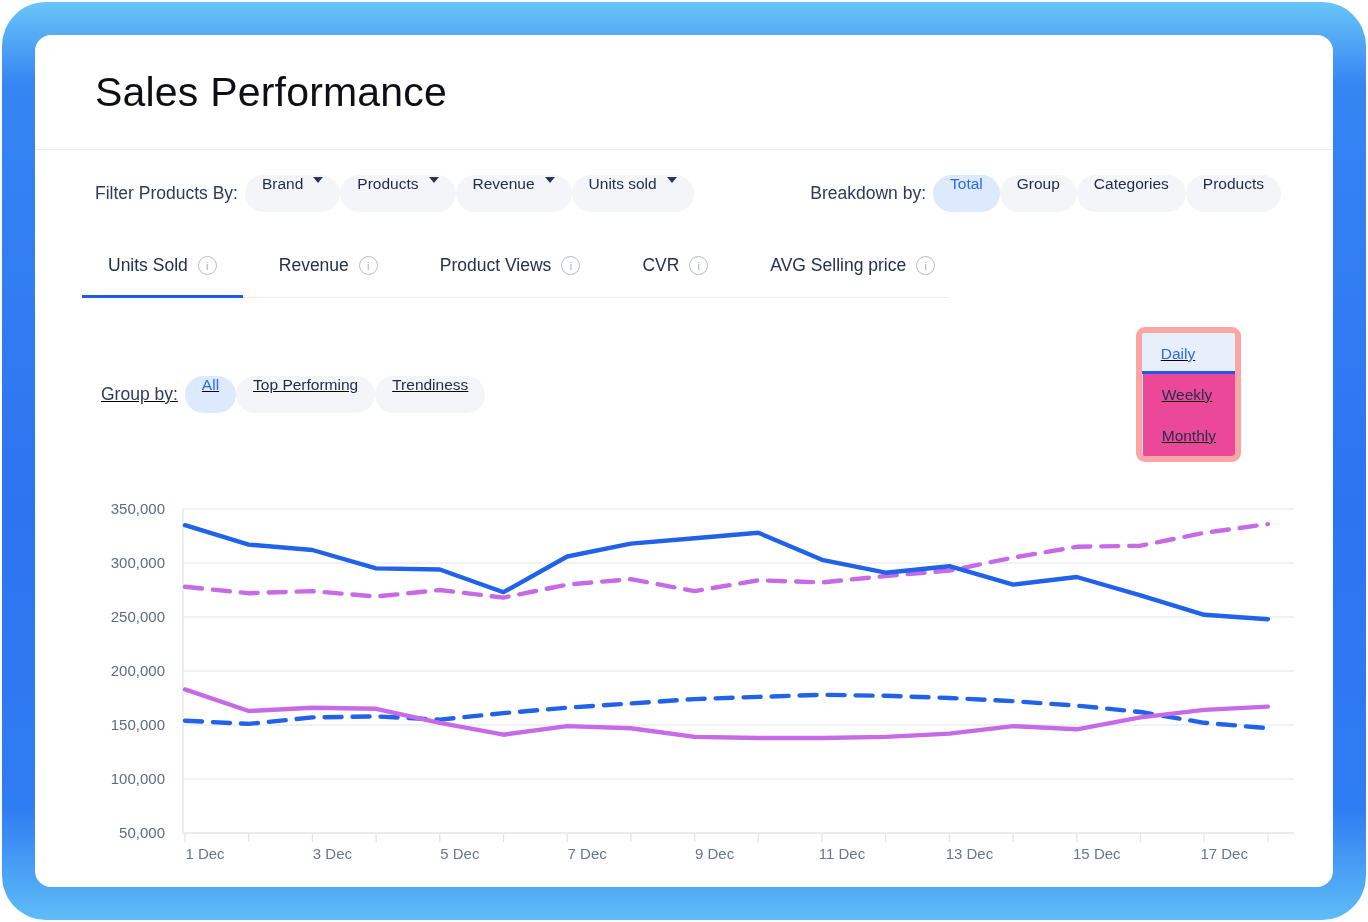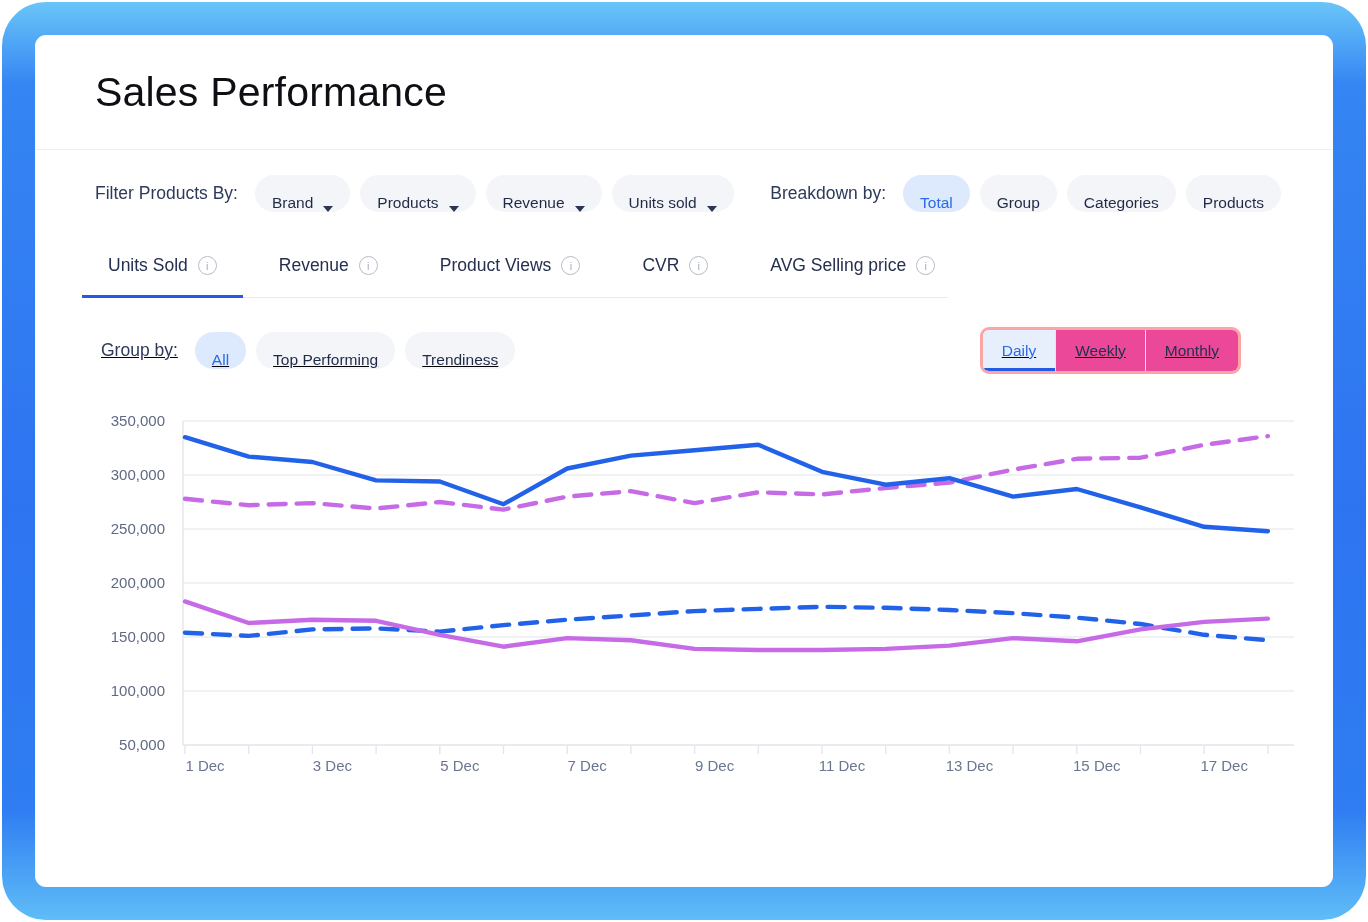--- a/index.html
+++ b/index.html
@@ -1,39 +1,39 @@
 <!DOCTYPE html>
 <html><head>
 <meta charset="utf-8">
 <style>
   html,body{margin:0;padding:0;width:1368px;height:922px;background:#ffffff;overflow:hidden;
             font-family:"Liberation Sans",sans-serif;}
   .frame{position:absolute;inset:2px;border-radius:44px;
          background:linear-gradient(180deg,#69c5f8 0%,#3585f3 9%,#2d74f1 55%,#2f7df2 88%,#5fbdf7 100%);}
-  .card{position:absolute;inset:33px;background:#ffffff;border-radius:11px;overflow:hidden;}
+  .card{position:absolute;inset:33px;background:#ffffff;border-radius:16px;overflow:hidden;}
   .title{margin:34px 0 0 60px;font-size:41px;font-weight:500;color:#0d0f14;letter-spacing:.2px;}
   .divider{height:1px;background:#edeff3;margin-top:33px;}
   .row1{display:flex;align-items:center;justify-content:space-between;margin:25px 52px 0 60px;}
-  .grp{display:flex;align-items:center;gap:10px;}
+  .grp{display:flex;align-items:center;}
   .lbl{font-size:17.5px;color:#2e3a5c;margin-right:7px;white-space:nowrap;}
-  .pill{display:inline-flex;align-items:flex-end;gap:10px;height:37px;padding:0 17px;border-radius:19px;
+  .pill{display:inline-flex;align-items:flex-start;gap:10px;height:37px;padding:0 17px;border-radius:19px;
         background:#f4f5f8;color:#1f2a47;font-size:15.5px;font-weight:500;border:none;cursor:pointer;
         font-family:inherit;white-space:nowrap;}
   .pill.sel{background:#dde9fc;color:#2a6be4;}
   .caret{width:0;height:0;border-left:5px solid transparent;border-right:5px solid transparent;
          border-top:6px solid #2b3655;margin-top:2px;}
   .tabs{display:flex;gap:10px;margin:33px 0 0 47px;width:866px;border-bottom:1px solid #e9ebf1;}
   .tab{display:flex;align-items:center;gap:10px;padding:10px 26px 19px;font-size:17.5px;color:#252f4e;
        border:none;background:none;border-bottom:3px solid transparent;margin-bottom:-1px;cursor:pointer;
        font-family:inherit;white-space:nowrap;}
   .tab.active{border-bottom-color:#2458e6;}
   .info{width:17px;height:17px;border-radius:50%;border:1.5px solid #b6bcc9;color:#a9b0bf;font-size:11px;
         display:inline-flex;align-items:center;justify-content:center;flex:0 0 auto;}
   .row2{display:flex;align-items:center;justify-content:space-between;margin:29px 92px 0 66px;text-decoration:underline;}
-  .toggle{display:flex;border:3px solid #fca5a5;border-radius:9px;overflow:hidden;}
+  .toggle{display:flex;border:6px solid #fca5a5;border-radius:9px;overflow:hidden;flex-direction:column;}
   .seg{padding:0 19px;height:41px;display:flex;align-items:center;font-size:15.5px;color:#252f4e;
        background:#ec4899;border:none;border-left:1px solid #e2e5ec;cursor:pointer;font-family:inherit;}
   .seg:first-child{border-left:none;}
   .seg.sel{background:#e7effd;color:#2a6be4;box-shadow:inset 0 -3px 0 #2458e6;}
   .chart{margin:28px 18px 0 53px;}
   .ytick{font-size:15px;fill:#5e6a83;}
   .xtick{font-size:15px;fill:#6a768f;}
 </style>
 </head>
 <body>

